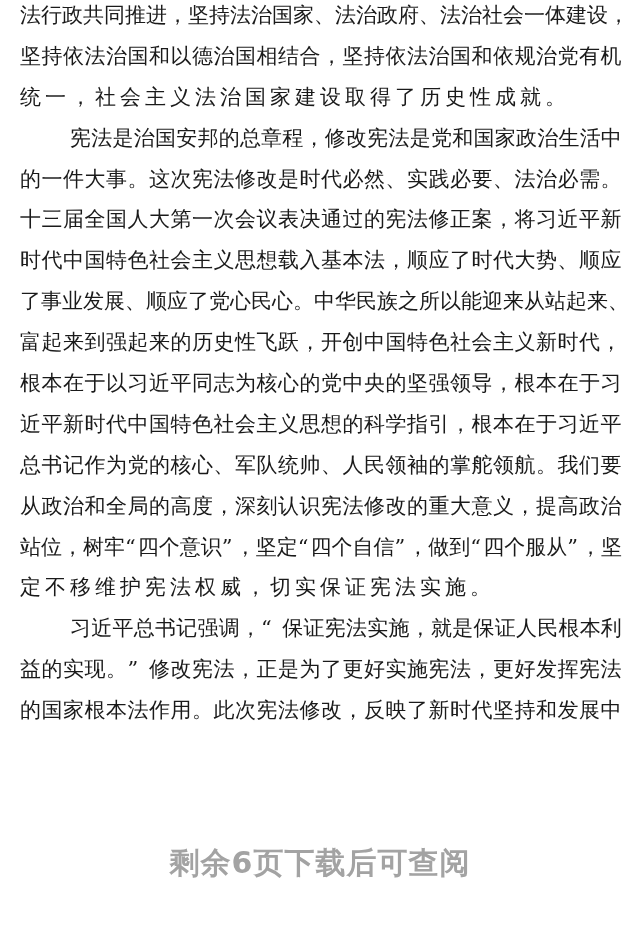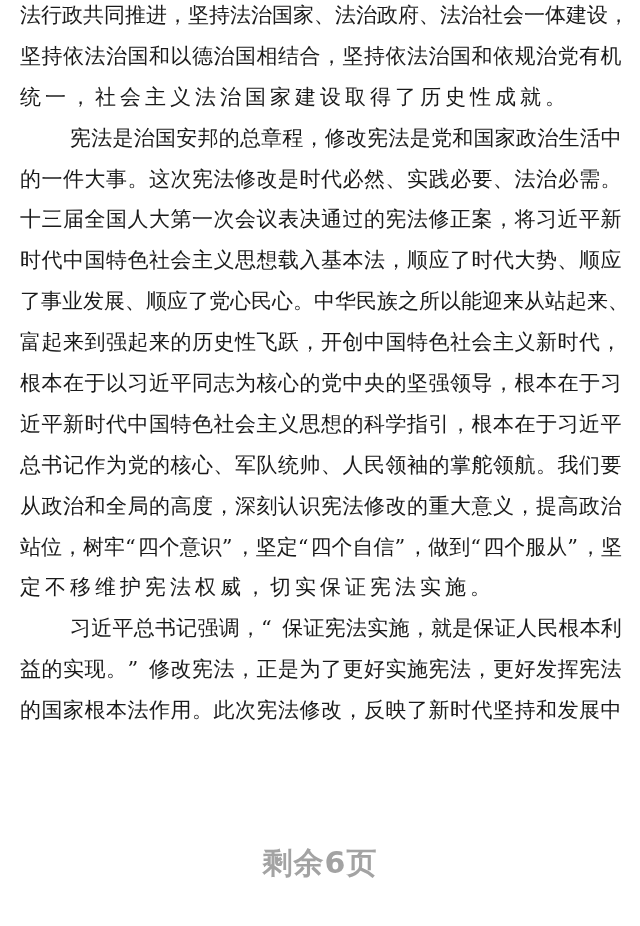--- a/index.html
+++ b/index.html
@@ -600,14 +600,15 @@
         <span class="ch">持</span>
         <span class="ch">和</span>
         <span class="ch">发</span>
         <span class="ch">展</span>
         <span class="ch">中</span>
       </div>
     </div>
 
   <div class="footer-note">
     <span>剩余6页</span>
+    <span>下载后可查阅</span>
   </div>
 </div>
 
 </body></html>

